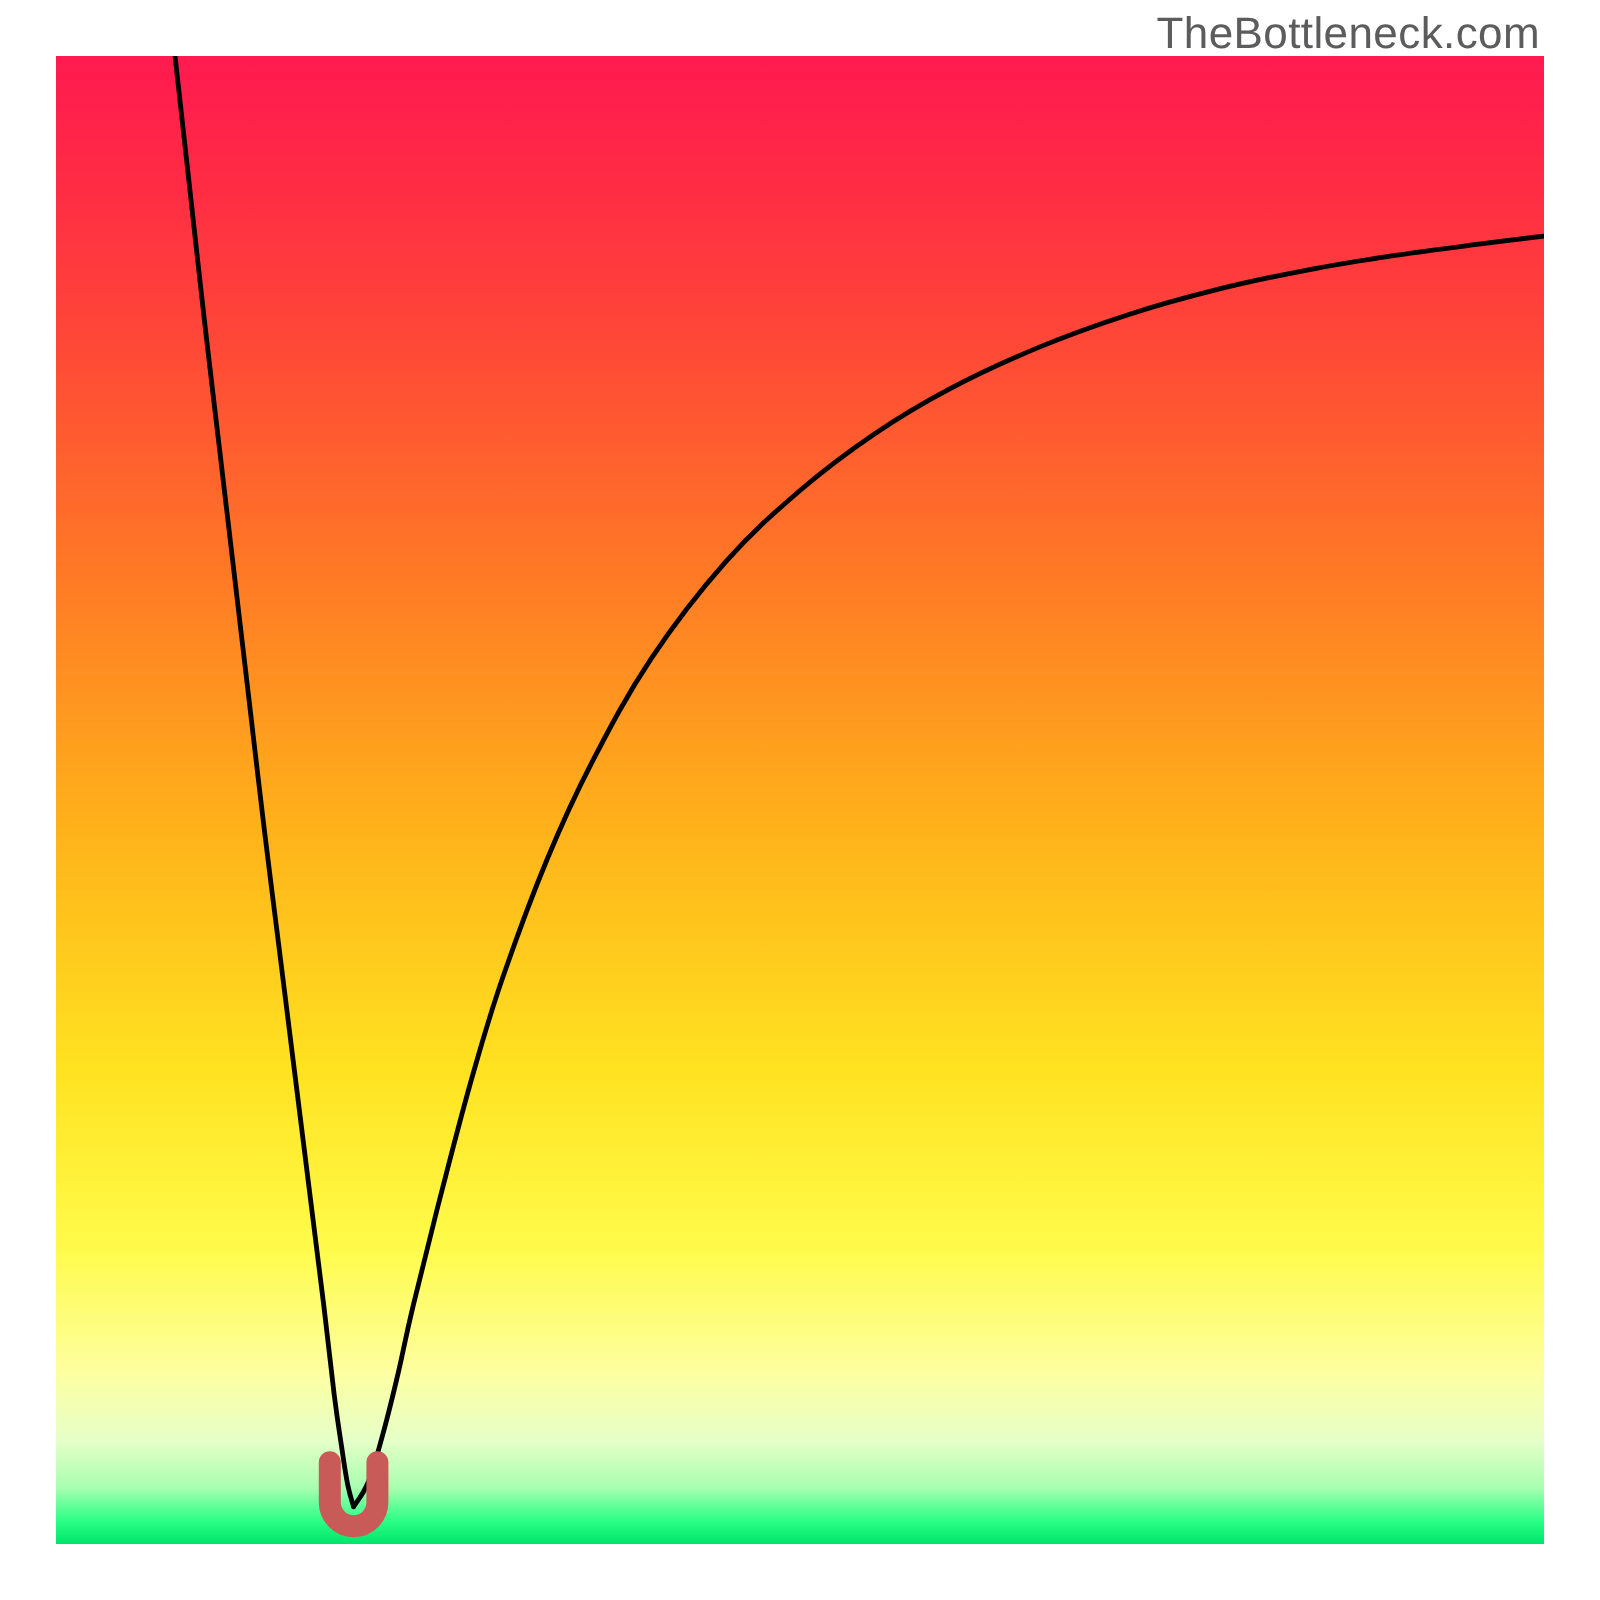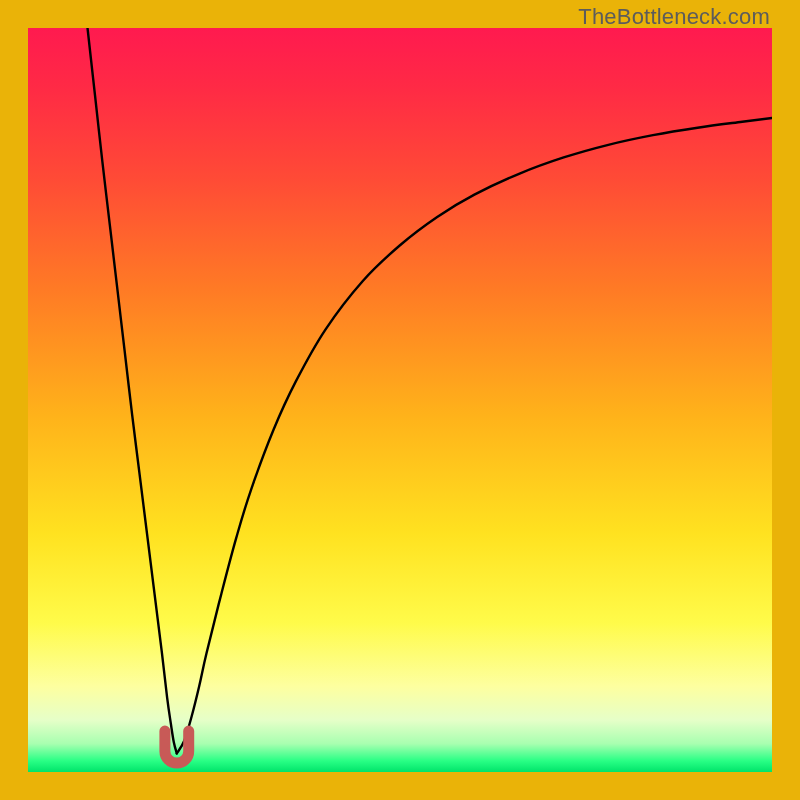--- a/index.html
+++ b/index.html
@@ -8,21 +8,21 @@
     width: 800px;
     height: 800px;
     overflow: hidden;
     background: #000;
     font-family: Arial, Helvetica, sans-serif;
   }
   .stage {
     position: relative;
     width: 800px;
     height: 800px;
-    background: #eab308;
+    background: #ffffff;
   }
   .plot-area {
     position: absolute;
     left: 28px;
     top: 28px;
     width: 744px;
     height: 744px;
     overflow: hidden;
   }
   .grad {

